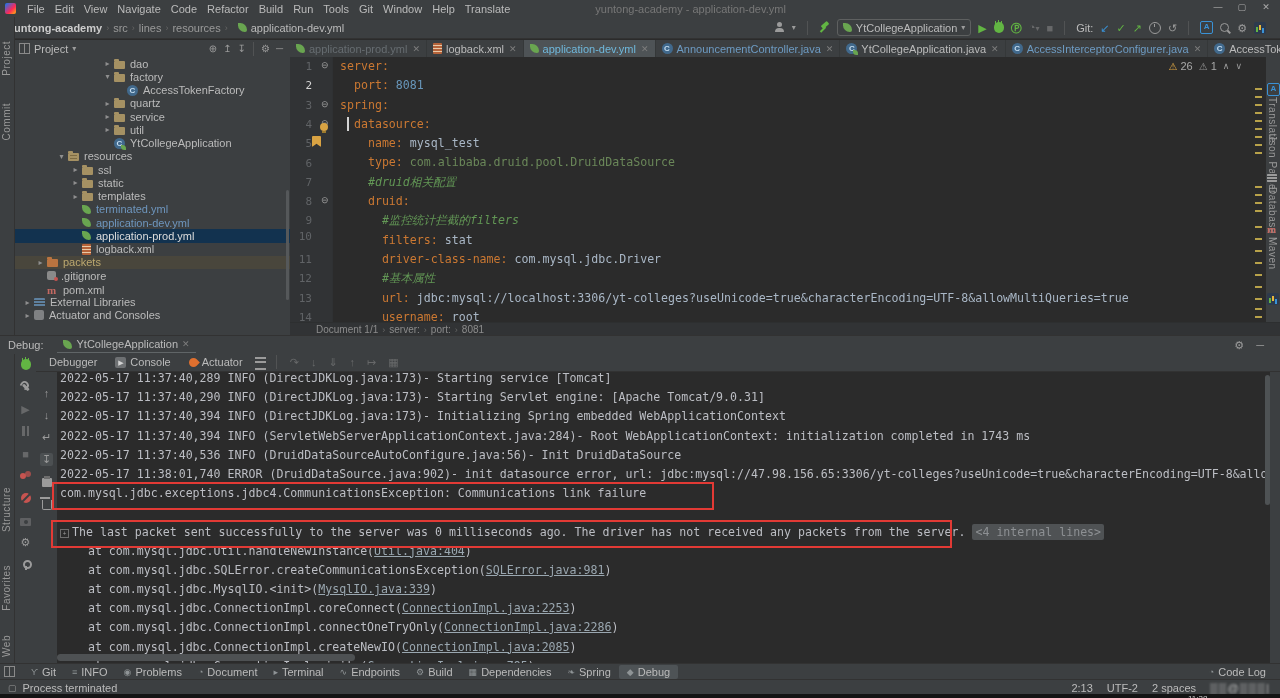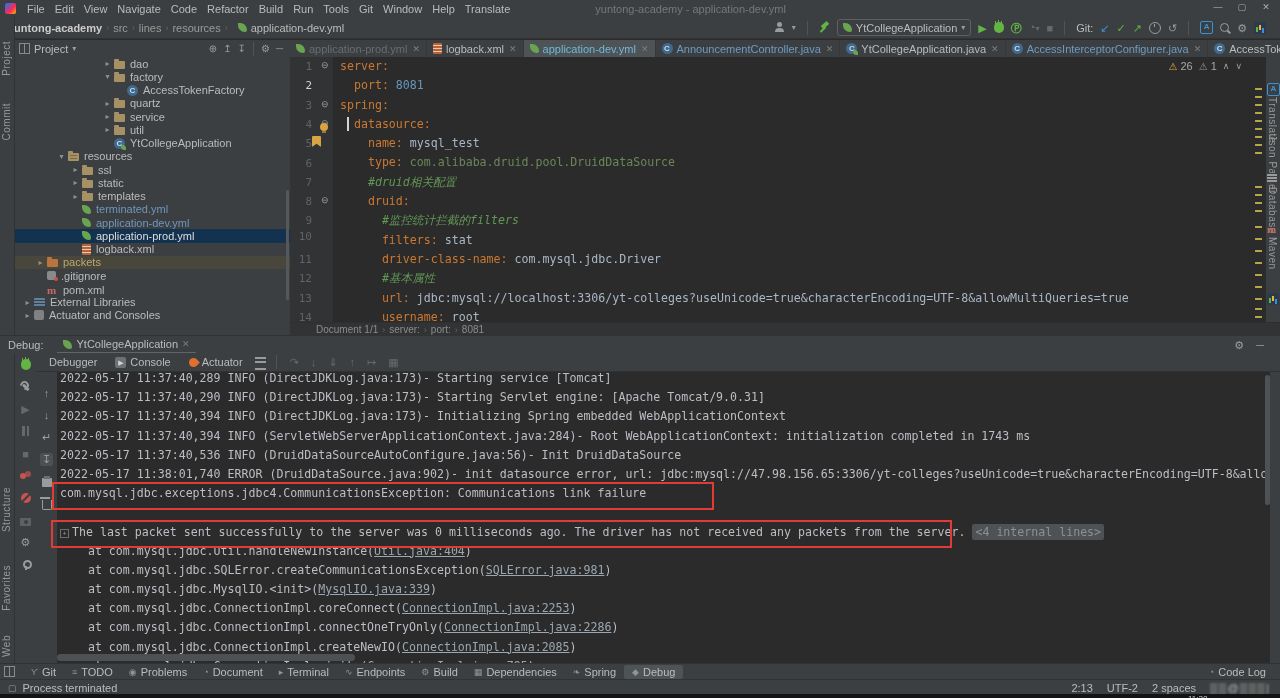--- a/index.html
+++ b/index.html
@@ -560,21 +560,21 @@
 </div>
 
 <div class="abs" id="botbar">
   <span class="ic-grid i" style="margin-right:8px"></span>
 <span class="bitem">
       <span class="bico">ϒ</span>
       <span>Git</span>
     </span>
     <span class="bitem">
       <span class="bico">≡</span>
-      <span>TODO</span>
+      <span>INFO</span>
     </span>
     <span class="bitem">
       <span class="bico">◉</span>
       <span>Problems</span>
     </span>
     <span class="bitem">
       <span class="bico">◔</span>
       <span>Document</span>
     </span>
     <span class="bitem">

